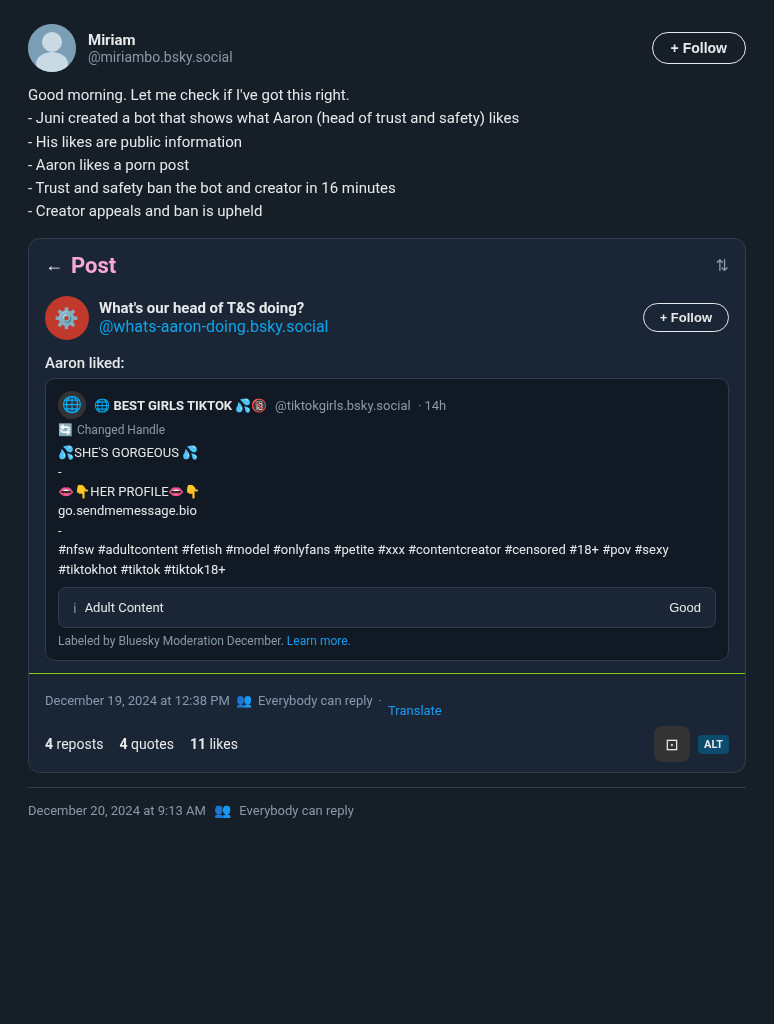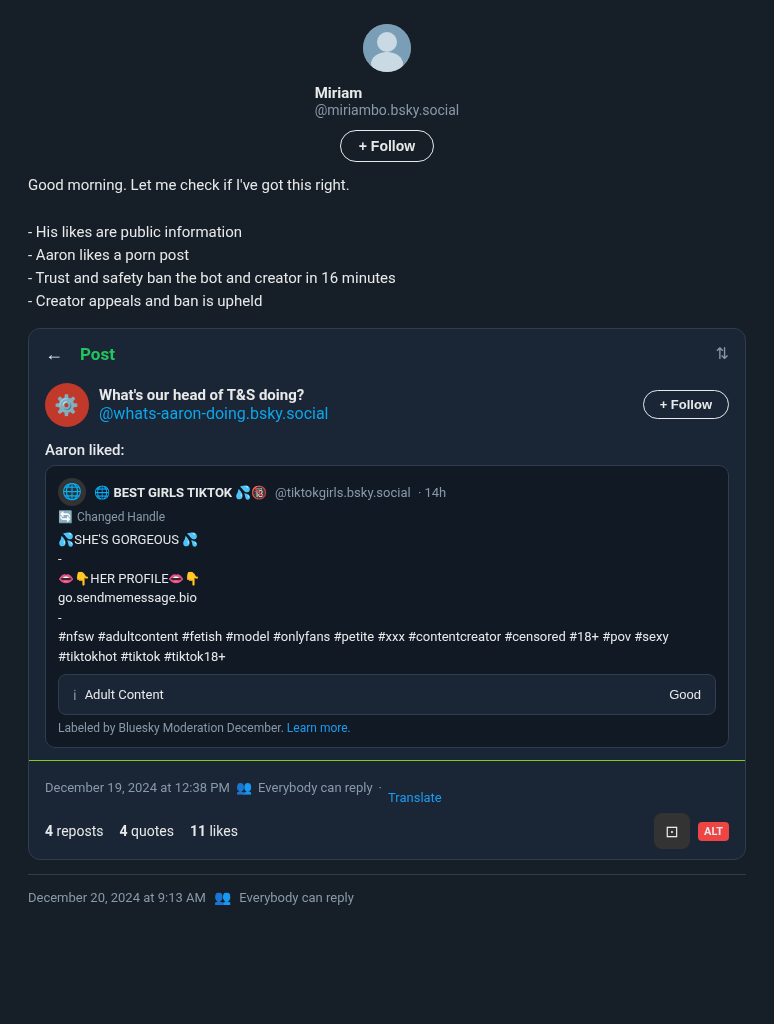--- a/index.html
+++ b/index.html
@@ -15,21 +15,20 @@
     .post-container {
       background: #161e27;
       padding: 12px 16px;
     }
 
     .post-header {
       display: flex;
       align-items: center;
       gap: 12px;
       margin-bottom: 12px;
-      flex-direction: column;
     }
 
     .avatar-placeholder {
       width: 48px;
       height: 48px;
       border-radius: 50%;
       background: #8899aa;
       flex-shrink: 0;
       display: flex;
       align-items: center;
@@ -99,24 +98,23 @@
       gap: 8px;
     }
 
     .back-arrow {
       font-size: 18px;
       color: #e7e9ea;
       cursor: pointer;
     }
 
     .post-title {
-      font-size: 17px;
+      font-size: 22px;
       font-weight: 700;
-      color: #22c55e;
-      margin-left: 9px;
+      color: #f9a8d4;
     }
 
     .sort-icon {
       font-size: 16px;
       color: #8899aa;
       cursor: pointer;
     }
 
     .inner-post-header {
       display: flex;
@@ -348,21 +346,21 @@
     </div>
     <div class="user-info">
       <div class="display-name">Miriam</div>
       <div class="handle">@miriambo.bsky.social</div>
     </div>
     <button class="follow-btn">+ Follow</button>
   </div>
 
   <div class="post-text">
     <span>Good morning. Let me check if I've got this right.</span><br>
-    <br>
+    <span>- Juni created a bot that shows what Aaron (head of trust and safety) likes</span><br>
     <span>- His likes are public information</span><br>
     <span>- Aaron likes a porn post</span><br>
     <span>- Trust and safety ban the bot and creator in 16 minutes</span><br>
     <span>- Creator appeals and ban is upheld</span>
   </div>
 
   <div class="embedded-post">
 
     <div class="embedded-header">
       <div class="embedded-nav">
@@ -433,21 +431,21 @@
       </div>
 
       <div style="display:flex; align-items:center; justify-content:space-between;">
         <div class="post-stats">
           <span><span class="num">4</span> <span>reposts</span></span>
           <span><span class="num">4</span> <span>quotes</span></span>
           <span><span class="num">11</span> <span>likes</span></span>
         </div>
         <div style="display:flex;align-items:center;gap:8px;">
           <div style="background:#333;border-radius:8px;width:36px;height:36px;display:flex;align-items:center;justify-content:center;color:#e7e9ea;font-size:16px;cursor:pointer;">⊡</div>
-          <div style="background:#ef4444;color:#e7e9ea;font-size:11px;font-weight:700;border-radius:4px;padding:3px 6px;">ALT</div>
+          <div style="background:#0c4a6e;color:#e7e9ea;font-size:11px;font-weight:700;border-radius:4px;padding:3px 6px;">ALT</div>
         </div>
       </div>
     </div>
   </div>
 
   <div class="divider"></div>
   <div class="post-bottom-footer">
     <span>December 20, 2024 at 9:13 AM</span>
     <span class="people-icon">👥</span>
     <span>Everybody can reply</span>

